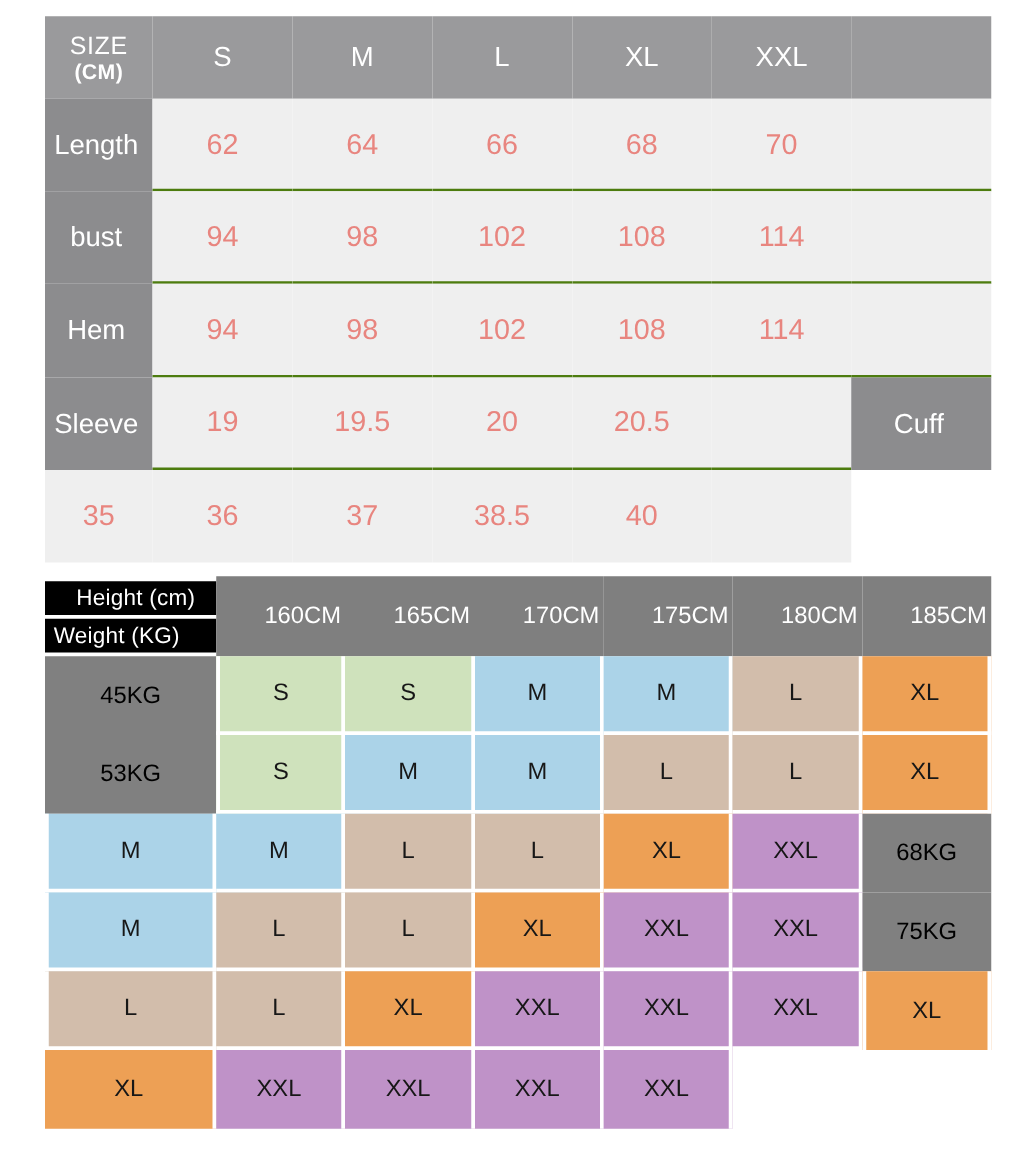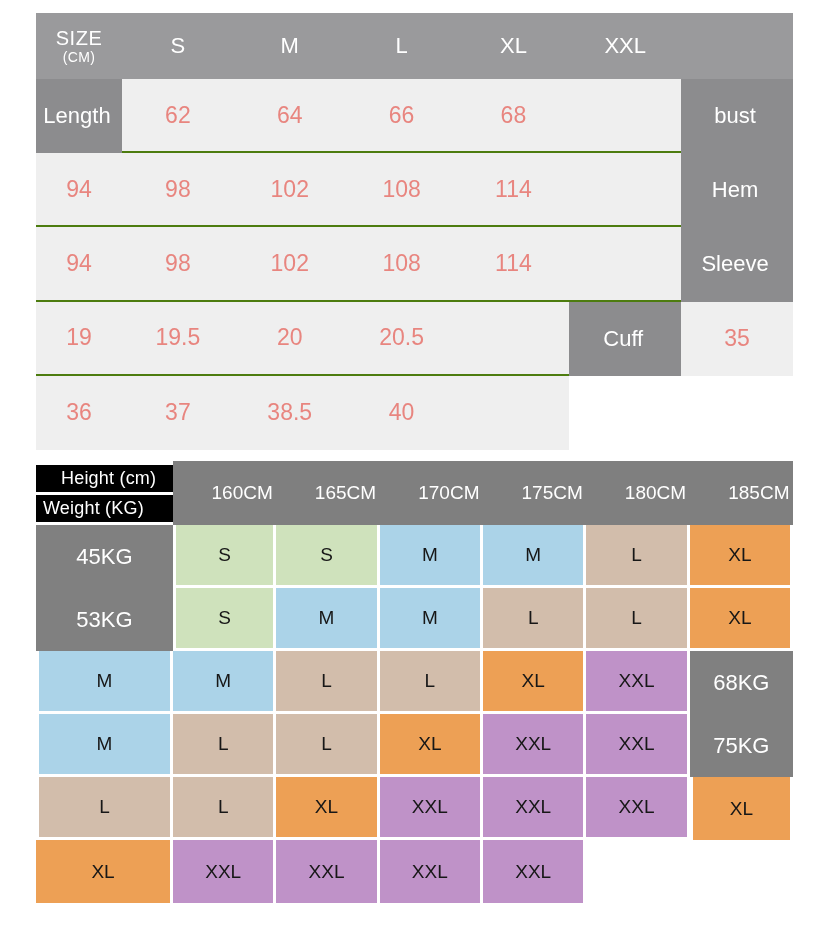--- a/index.html
+++ b/index.html
@@ -38,23 +38,24 @@
     align-items: center;
     justify-content: center;
     color: #ffffff;
     line-height: 1;
   }
   .st-corner .big {
     font-size: 20px;
     letter-spacing: 0.5px;
   }
   .st-corner .small {
-    font-size: 14px;
+    font-size: 17px;
     margin-top: 2px;
     letter-spacing: 0.3px;
+    font-weight: bold;
   }
 
   .st-head {
     background: #9a9a9c;
     color: #ffffff;
     font-size: 22px;
     display: flex;
     align-items: center;
     justify-content: center;
   }
@@ -116,22 +117,22 @@
     color: #ffffff;
     font-size: 19px;
     display: flex;
     align-items: center;
     justify-content: center;
     padding-left: 35px;
   }
 
   .hw-rowlabel {
     background: #808080;
-    color: #ffffff;
-    font-size: 22px;
+    color: #000000;
+    font-size: 19px;
     display: flex;
     align-items: center;
     justify-content: center;
   }
 
   .hw-cell {
     font-size: 19px;
     color: #171717;
     display: flex;
     align-items: center;
@@ -163,20 +164,21 @@
       <div class="st-head">M</div>
       <div class="st-head">L</div>
       <div class="st-head">XL</div>
       <div class="st-head">XXL</div>
       <div class="st-head"></div>
       <div class="st-rowlabel">Length</div>
       <div class="st-cell">62</div>
       <div class="st-cell">64</div>
       <div class="st-cell">66</div>
       <div class="st-cell">68</div>
+      <div class="st-cell">70</div>
       <div class="st-cell"></div>
       <div class="st-rowlabel">bust</div>
       <div class="st-cell">94</div>
       <div class="st-cell">98</div>
       <div class="st-cell">102</div>
       <div class="st-cell">108</div>
       <div class="st-cell">114</div>
       <div class="st-cell"></div>
       <div class="st-rowlabel">Hem</div>
       <div class="st-cell">94</div>

